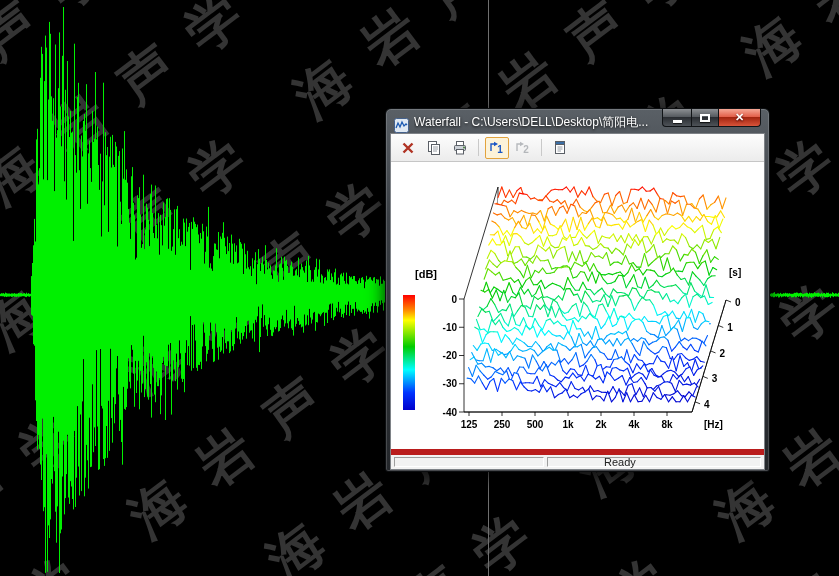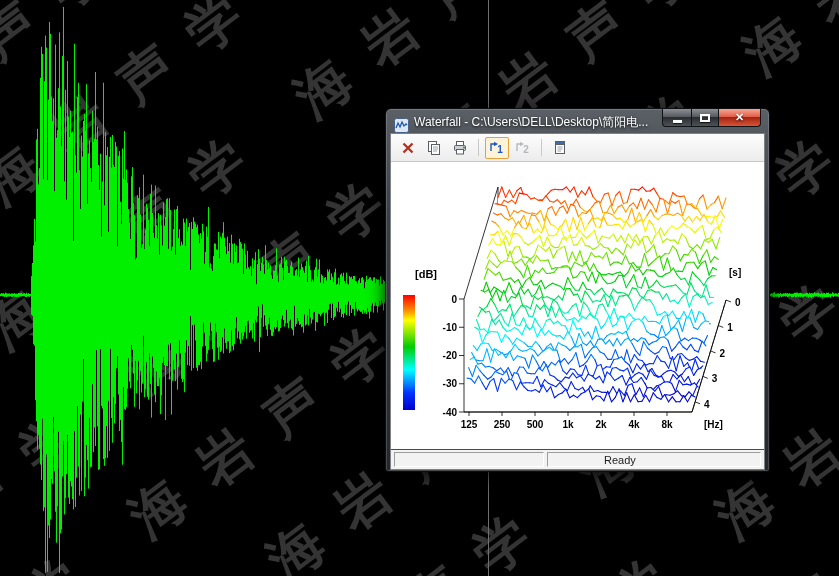--- a/index.html
+++ b/index.html
@@ -50,21 +50,21 @@
   .tbtn.active{border:1px solid #e2a33d;background:#fdf3d9;}
   .tbtn.disabled{opacity:.45;}
   .tsep{width:1px;height:17px;background:#c9c9c9;margin:0 4px;}
 
   
   .plot-area{flex:1 1 auto;position:relative;background:#fff;font-weight:bold;}
   #waterfall-svg{position:absolute;left:0;top:0;width:100%;height:100%;}
 
   
   .statusbar{height:20px;flex:0 0 auto;display:flex;gap:3px;align-items:stretch;
-    background:#f2f2f2;border-top:1px solid #b91c1c;padding:2px 3px;box-sizing:border-box;
+    background:#f2f2f2;border-top:6px solid #b91c1c;padding:2px 3px;box-sizing:border-box;
     font-size:11px;color:#222;}
   .spanel{border:1px solid;border-color:#9d9d9d #ffffff #ffffff #9d9d9d;box-sizing:border-box;}
   .spanel.p1{width:150px;}
   .spanel.p2{flex:1;display:flex;align-items:center;}
   .spanel.p2 span{margin-left:56px;line-height:14px;}
 </style>
 </head>
 <body>
 
 <div class="stage">

